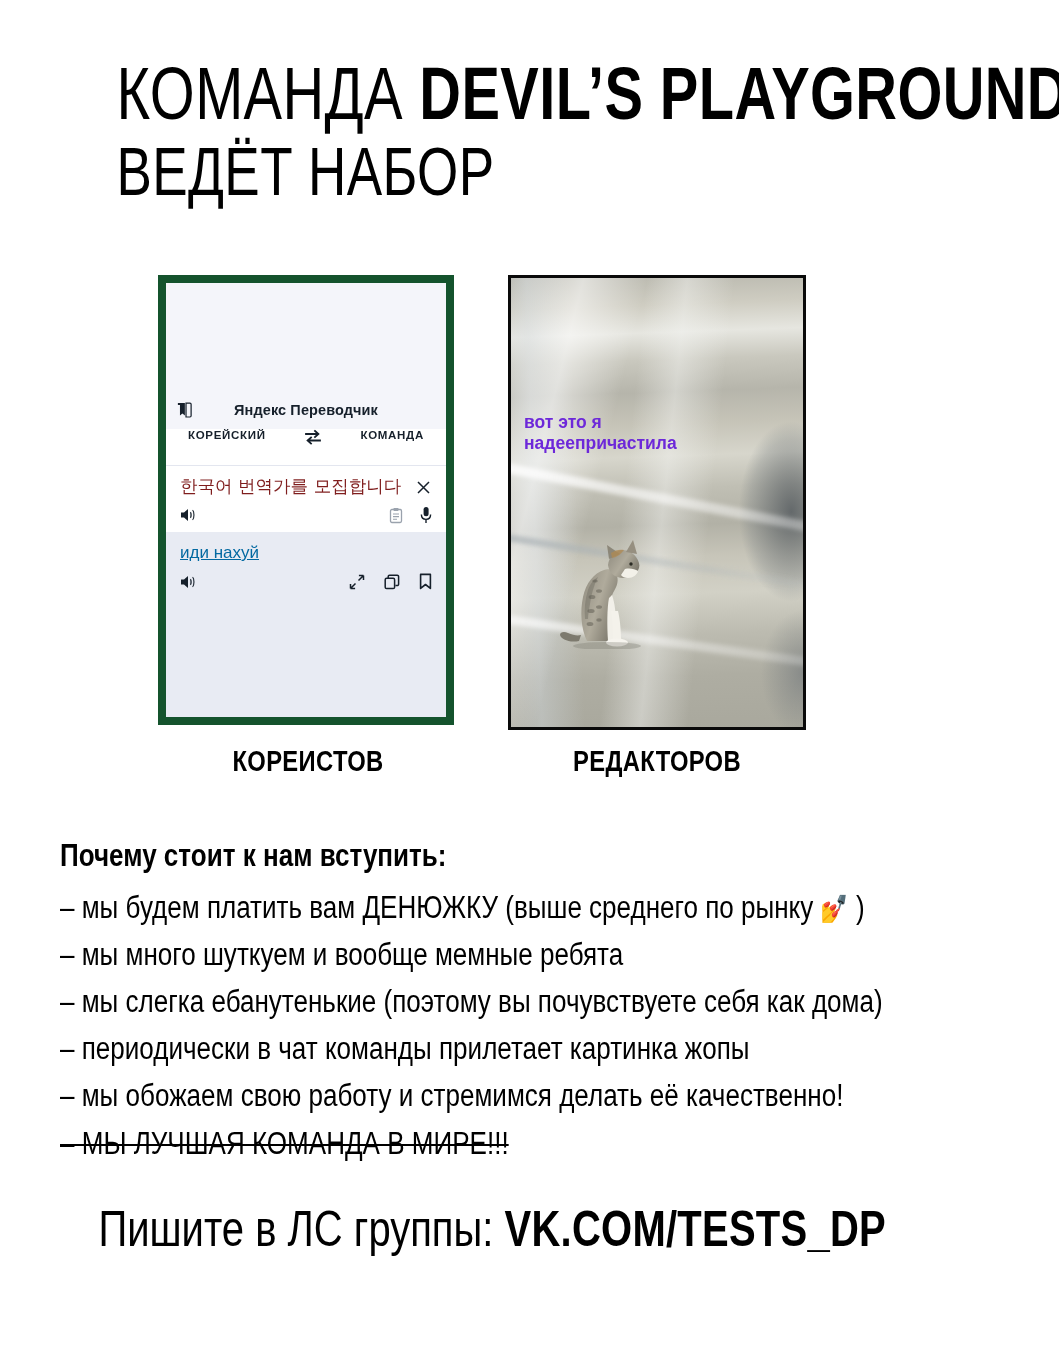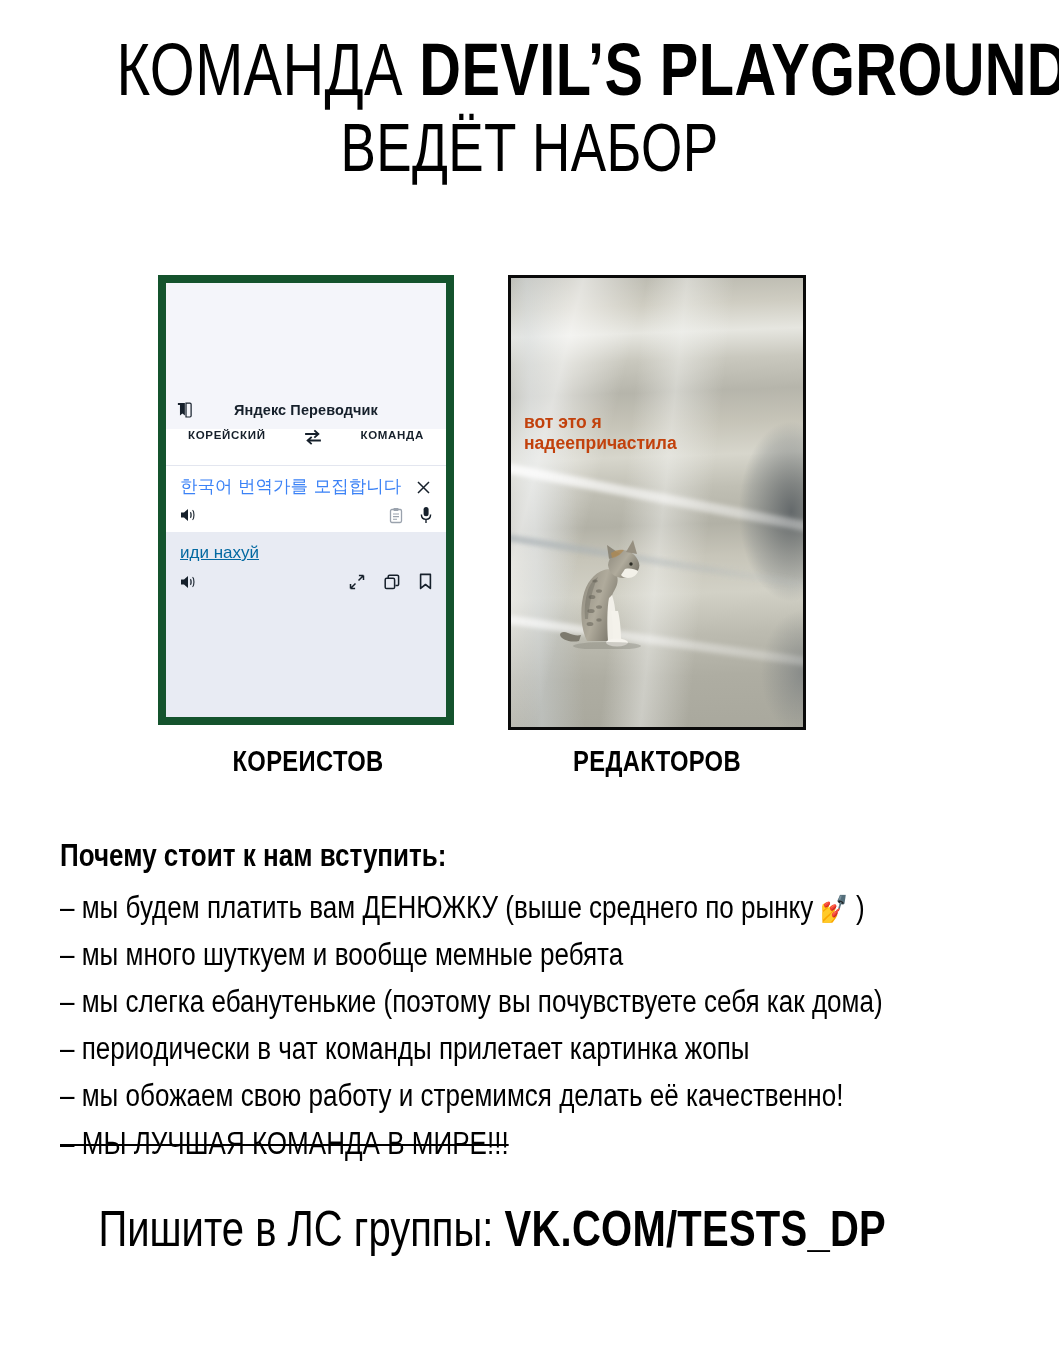--- a/index.html
+++ b/index.html
@@ -11,22 +11,22 @@
     width: 1059px;
     height: 1358px;
     font-family: "Liberation Sans", sans-serif;
     color: #000000;
     overflow: hidden;
     position: relative;
   }
 
   
   .title-block {
-    text-align: center;
-    padding-top: 32px;
+    text-align: left;
+    padding-top: 56px;
   }
   .title-line {
     font-family: "Liberation Sans Narrow", "Liberation Sans", sans-serif;
     font-stretch: condensed;
     transform: scaleX(0.78);
     transform-origin: center top;
     white-space: nowrap;
     line-height: 1.03;
   }
   .title-line-1 {
@@ -113,21 +113,21 @@
     box-sizing: border-box;
     border-top: 1px solid #e3e6ef;
   }
   .tr-src-row {
     display: flex;
     align-items: flex-start;
     justify-content: space-between;
   }
   .tr-src-text {
     font-size: 17.5px;
-    color: #3b82f6;
+    color: #7f1d1d;
     line-height: 1.2;
     font-family: "DejaVu Sans", sans-serif;
   }
   .tr-x { width: 17px; height: 17px; flex: none; margin-top: 3px; }
   .tr-tools {
     display: flex;
     align-items: center;
     justify-content: space-between;
     margin-top: 9px;
   }
@@ -222,21 +222,21 @@
     background: linear-gradient(90deg, rgba(255,255,255,0.7), rgba(255,255,255,0.15));
     transform: rotate(8deg);
     filter: blur(2px);
   }
   .meme-text {
     position: absolute;
     left: 13px;
     top: 134px;
     font-size: 17.5px;
     font-weight: 700;
-    color: #c2410c;
+    color: #6d28d9;
     line-height: 1.22;
     font-family: "Liberation Sans", sans-serif;
     white-space: pre-line;
   }
   
   .cat {
     position: absolute;
     left: 48px;
     bottom: 78px;
     width: 108px;

